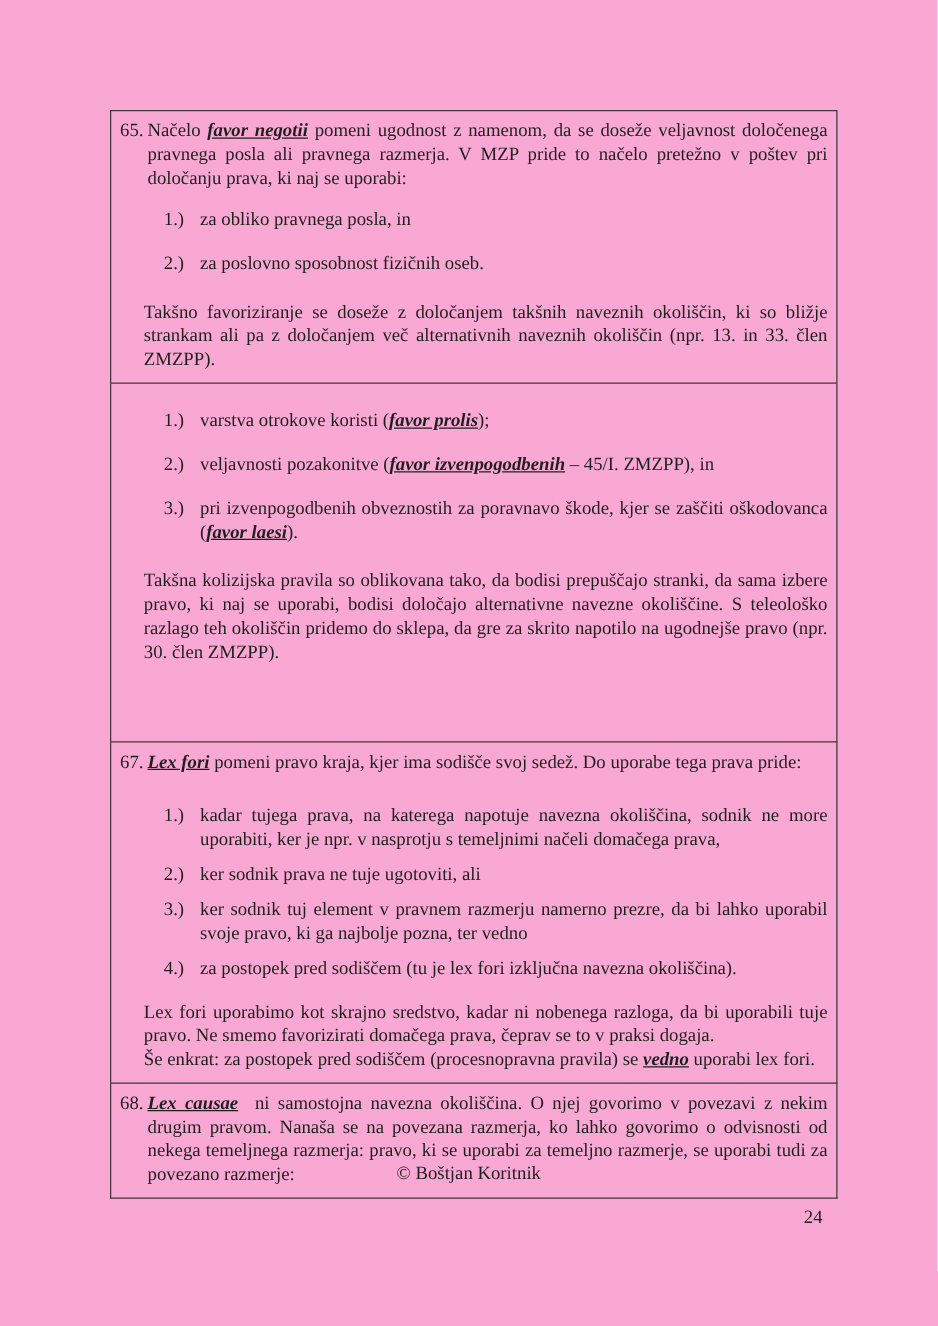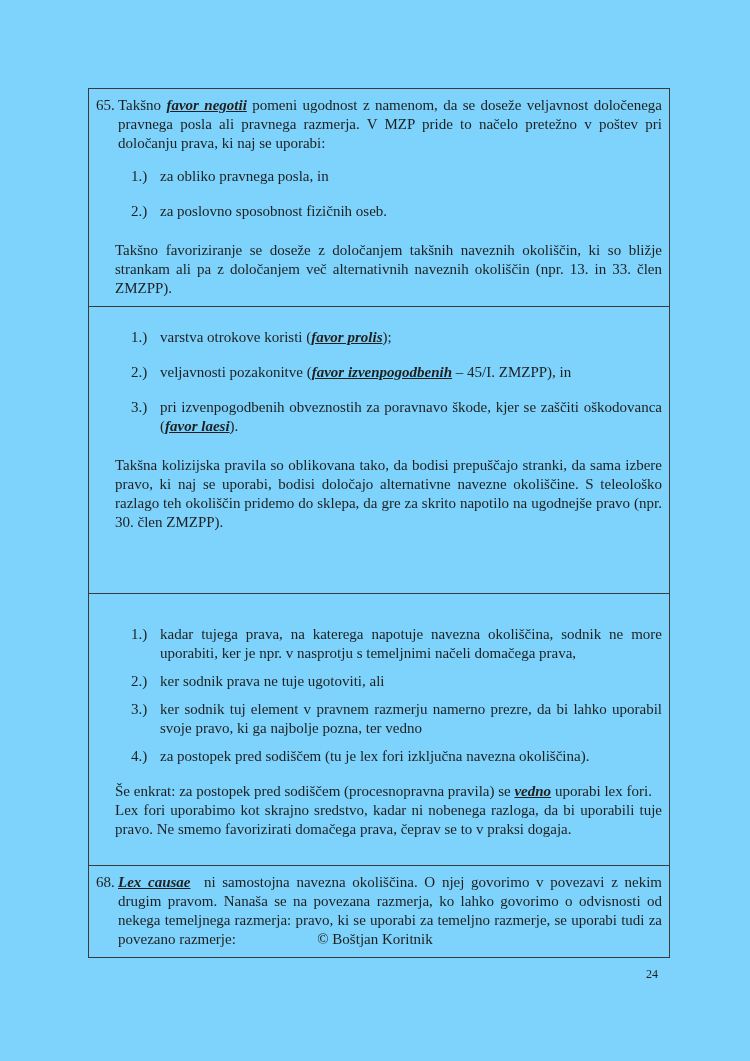--- a/index.html
+++ b/index.html
@@ -10,21 +10,21 @@
   body {
     width: 750px;
     height: 1061px;
     position: relative;
     font-family: "Liberation Serif", "DejaVu Serif", serif;
     color: #1f1f1f;
   }
   .page {
     position: absolute;
     inset: 0;
-    background: #7dd3fc;
+    background: #f9a8d4;
     overflow: hidden;
   }
   .boxes {
     position: absolute;
     left: 88px;
     top: 88px;
     width: 582px;
   }
   .box {
     box-sizing: border-box;
@@ -60,42 +60,42 @@
   .term {
     font-weight: bold;
     font-style: italic;
     text-decoration: underline;
   }
 
   .page-number {
     position: absolute;
     top: 966px;
     right: 92px;
-    font-size: 12px;
+    font-size: 15px;
     line-height: 16px;
   }
   .footer {
     position: absolute;
     top: 931px;
     left: 0;
     width: 750px;
     text-align: center;
     font-size: 15px;
     line-height: 17px;
   }
 </style>
 </head>
 <body>
 
 <div class="page">
   <div class="boxes" id="boxes">
       <div class="box">
         <div class="numbered">
           <span class="para-num">65.</span>
-          <span class="para-body"><span>Takšno </span><span class="term">favor negotii</span><span> pomeni ugodnost z namenom, da se doseže veljavnost določenega pravnega posla ali pravnega razmerja. V MZP pride to načelo pretežno v poštev pri določanju prava, ki naj se uporabi:</span></span>
+          <span class="para-body"><span>Načelo </span><span class="term">favor negotii</span><span> pomeni ugodnost z namenom, da se doseže veljavnost določenega pravnega posla ali pravnega razmerja. V MZP pride to načelo pretežno v poštev pri določanju prava, ki naj se uporabi:</span></span>
         </div>
         <div class="list-item first">
           <span class="li-marker">1.)</span>
           <span class="li-body"><span>za obliko pravnega posla, in</span></span>
         </div>
         <div class="list-item">
           <span class="li-marker">2.)</span>
           <span class="li-body"><span>za poslovno sposobnost fizičnih oseb.</span></span>
         </div>
         <div class="closing">
@@ -113,39 +113,43 @@
         </div>
         <div class="list-item">
           <span class="li-marker">3.)</span>
           <span class="li-body"><span>pri izvenpogodbenih obveznostih za poravnavo škode, kjer se zaščiti oškodovanca (</span><span class="term">favor laesi</span><span>).</span></span>
         </div>
         <div class="closing">
           <div class="closing-para"><span>Takšna kolizijska pravila so oblikovana tako, da bodisi prepuščajo stranki, da sama izbere pravo, ki naj se uporabi, bodisi določajo alternativne navezne okoliščine. S teleološko razlago teh okoliščin pridemo do sklepa, da gre za skrito napotilo na ugodnejše pravo (npr. 30. člen ZMZPP).</span></div>
         </div>
       </div>
       <div class="box">
+        <div class="numbered">
+          <span class="para-num">67.</span>
+          <span class="para-body"><span class="term">Lex fori</span><span> pomeni pravo kraja, kjer ima sodišče svoj sedež. Do uporabe tega prava pride:</span></span>
+        </div>
         <div class="list-item first">
           <span class="li-marker">1.)</span>
           <span class="li-body"><span>kadar tujega prava, na katerega napotuje navezna okoliščina, sodnik ne more uporabiti, ker je npr. v nasprotju s temeljnimi načeli domačega prava,</span></span>
         </div>
         <div class="list-item">
           <span class="li-marker">2.)</span>
           <span class="li-body"><span>ker sodnik prava ne tuje ugotoviti, ali</span></span>
         </div>
         <div class="list-item">
           <span class="li-marker">3.)</span>
           <span class="li-body"><span>ker sodnik tuj element v pravnem razmerju namerno prezre, da bi lahko uporabil svoje pravo, ki ga najbolje pozna, ter vedno</span></span>
         </div>
         <div class="list-item">
           <span class="li-marker">4.)</span>
           <span class="li-body"><span>za postopek pred sodiščem (tu je lex fori izključna navezna okoliščina).</span></span>
         </div>
         <div class="closing">
+          <div class="closing-para"><span>Lex fori uporabimo kot skrajno sredstvo, kadar ni nobenega razloga, da bi uporabili tuje pravo. Ne smemo favorizirati domačega prava, čeprav se to v praksi dogaja.</span></div>
           <div class="closing-para"><span>Še enkrat: za postopek pred sodiščem (procesnopravna pravila) se </span><span class="term">vedno</span><span> uporabi lex fori.</span></div>
-          <div class="closing-para"><span>Lex fori uporabimo kot skrajno sredstvo, kadar ni nobenega razloga, da bi uporabili tuje pravo. Ne smemo favorizirati domačega prava, čeprav se to v praksi dogaja.</span></div>
         </div>
       </div>
       <div class="box">
         <div class="numbered">
           <span class="para-num">68.</span>
           <span class="para-body"><span class="term">Lex causae</span><span> &nbsp;ni samostojna navezna okoliščina. O njej govorimo v povezavi z nekim drugim pravom. Nanaša se na povezana razmerja, ko lahko govorimo o odvisnosti od nekega temeljnega razmerja: pravo, ki se uporabi za temeljno razmerje, se uporabi tudi za povezano razmerje:</span></span>
         </div>
       </div>
     </div>
   <div class="page-number">24</div>

